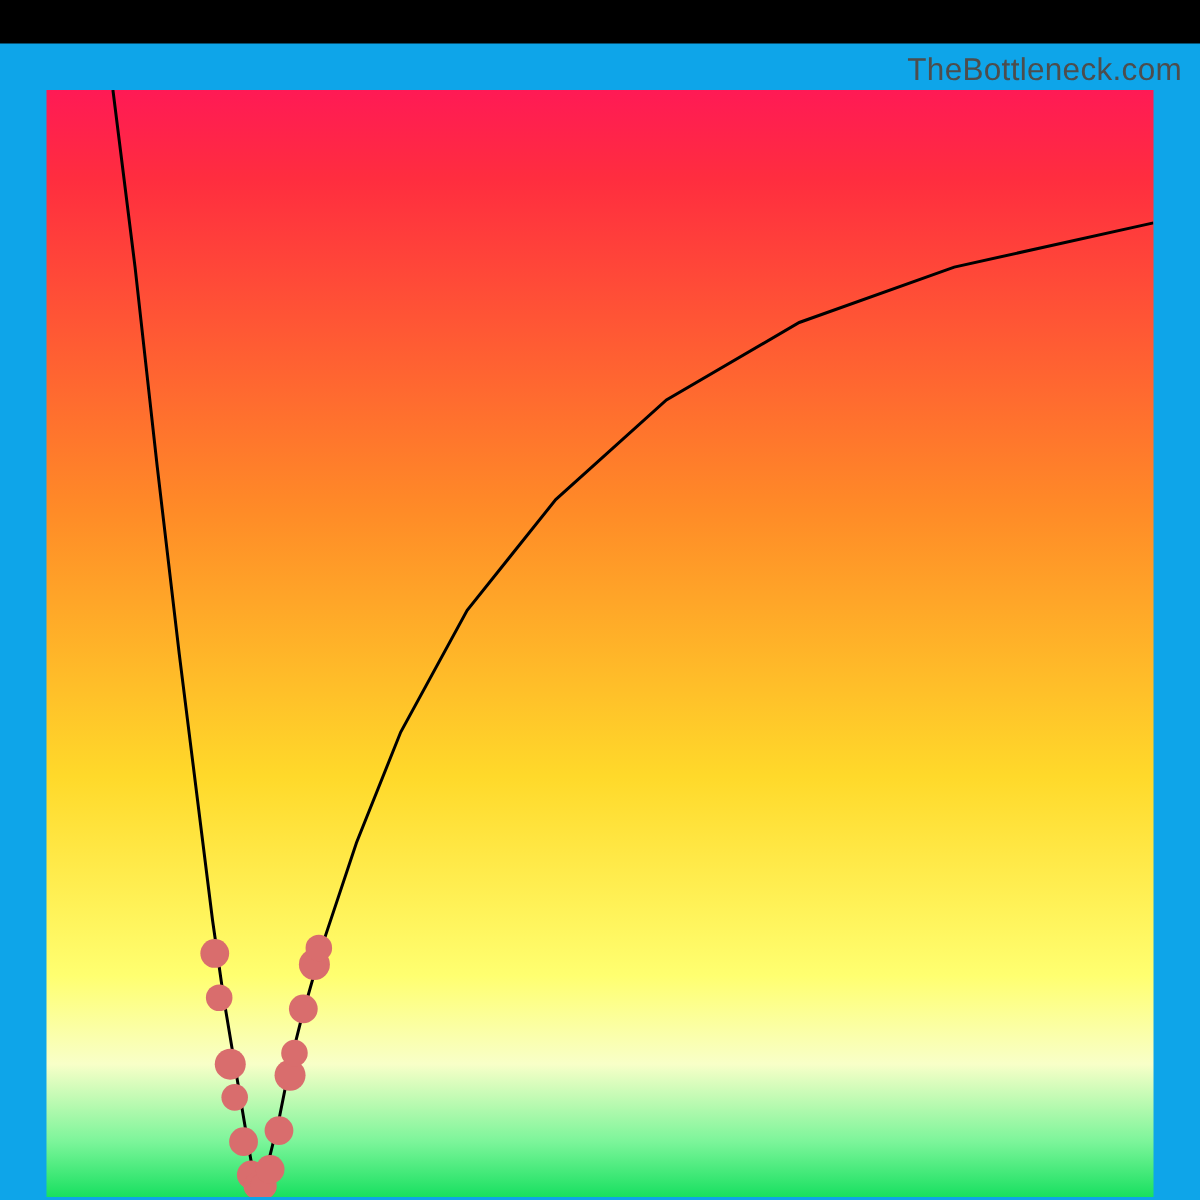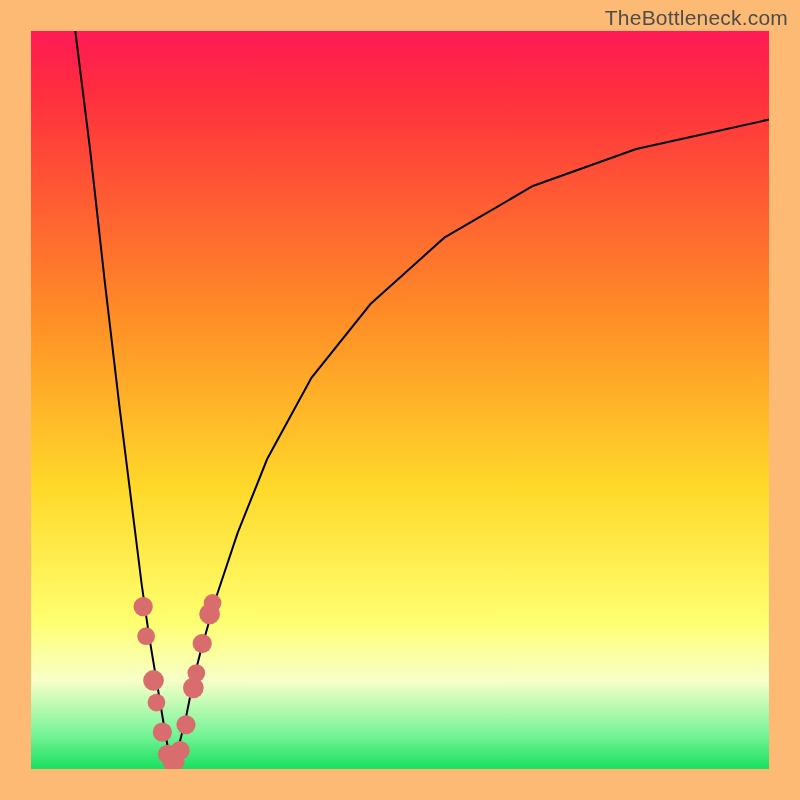--- a/index.html
+++ b/index.html
@@ -7,21 +7,22 @@
     padding: 0;
     width: 800px;
     height: 800px;
     overflow: hidden;
     background: #000;
     font-family: Arial, Helvetica, sans-serif;
   }
   .frame {
     position: absolute;
     inset: 0;
-    background: #fdba74;
+    background: #0ea5e9;
+    margin-top: 29px;
   }
   .plot-area {
     position: absolute;
     left: 31px;
     top: 31px;
     width: 738px;
     height: 738px;
     overflow: hidden;
     
     background: linear-gradient(

